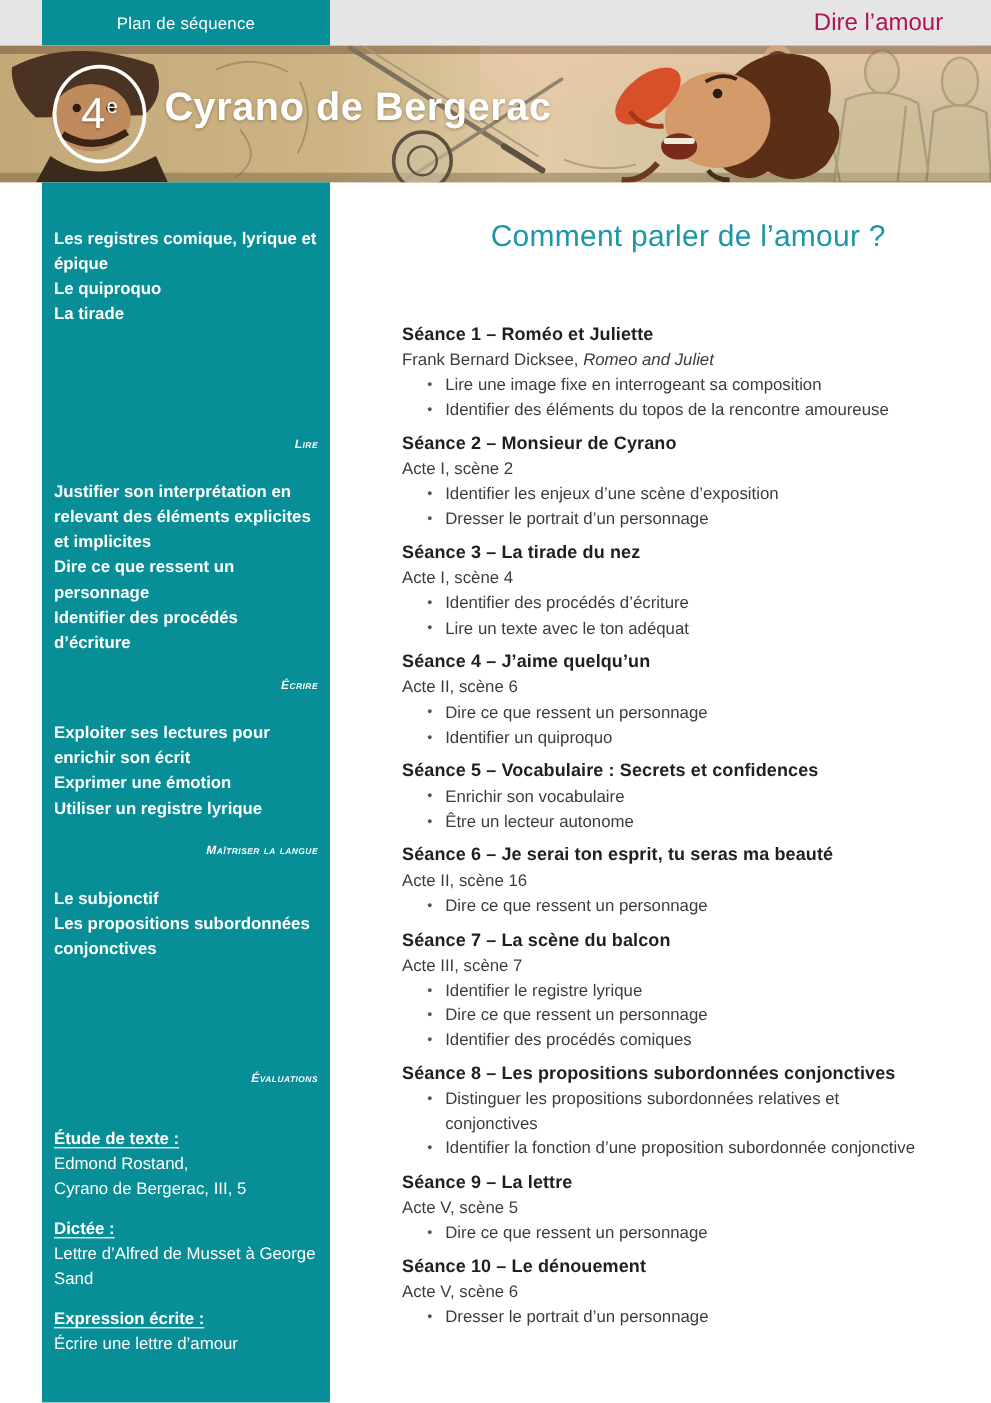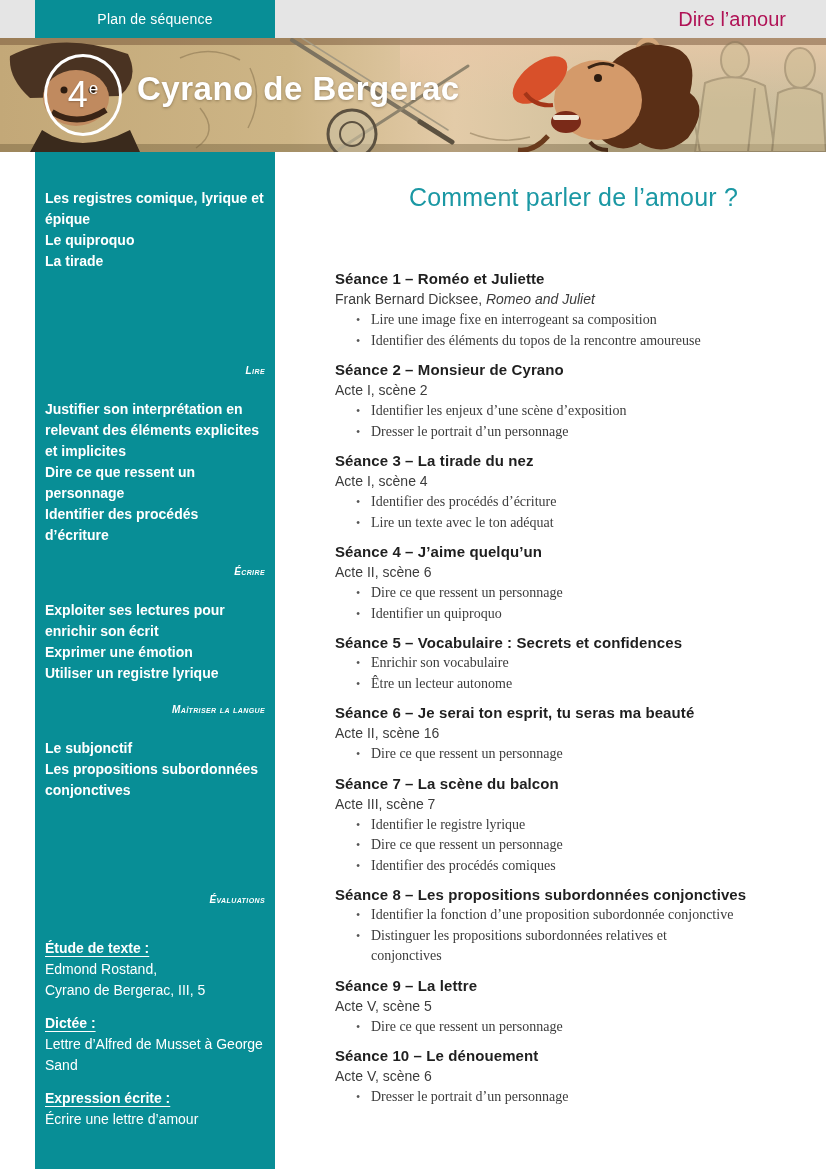--- a/index.html
+++ b/index.html
@@ -83,21 +83,21 @@
   .seance{margin-bottom:8px;}
   .seance-title{
     margin:0;font-size:15px;line-height:21px;font-weight:700;color:var(--heading-dark);
     letter-spacing:.1px;
   }
   .seance-sub{margin:0;font-size:14px;line-height:21px;color:var(--text-dark);}
   .seance-sub em{font-style:italic;margin-top:44px;}
   .seance-bullets{list-style:none;margin:0;padding:0 0 0 20px;}
   .seance-bullet{
     position:relative;padding-left:16px;font-size:14px;line-height:20.5px;
-    color:var(--text-dark);white-space:pre-line;font-family:Liberation Serif, serif;
+    color:var(--text-dark);white-space:pre-line;
   }
   .seance-bullet::before{
     content:"\2022";position:absolute;left:1px;top:0;
     font-size:12px;line-height:20.5px;color:#555;
   }
 </style>
 </head>
 <body>
 
 <div class="page">
@@ -287,23 +287,23 @@
           <p class="seance-sub">Acte III, scène 7</p>
           <ul class="seance-bullets">
             <li class="seance-bullet">Identifier le registre lyrique</li>
             <li class="seance-bullet">Dire ce que ressent un personnage</li>
             <li class="seance-bullet">Identifier des procédés comiques</li>
           </ul>
         </section>
         <section class="seance">
           <h3 class="seance-title">Séance 8 – Les propositions subordonnées conjonctives</h3>
           <ul class="seance-bullets">
-            <li class="seance-bullet">Identifier la fonction d’une proposition subordonnée conjonctive</li>
             <li class="seance-bullet">Distinguer les propositions subordonnées relatives et
 conjonctives</li>
+            <li class="seance-bullet">Identifier la fonction d’une proposition subordonnée conjonctive</li>
           </ul>
         </section>
         <section class="seance">
           <h3 class="seance-title">Séance 9 – La lettre</h3>
           <p class="seance-sub">Acte V, scène 5</p>
           <ul class="seance-bullets">
             <li class="seance-bullet">Dire ce que ressent un personnage</li>
           </ul>
         </section>
         <section class="seance">

